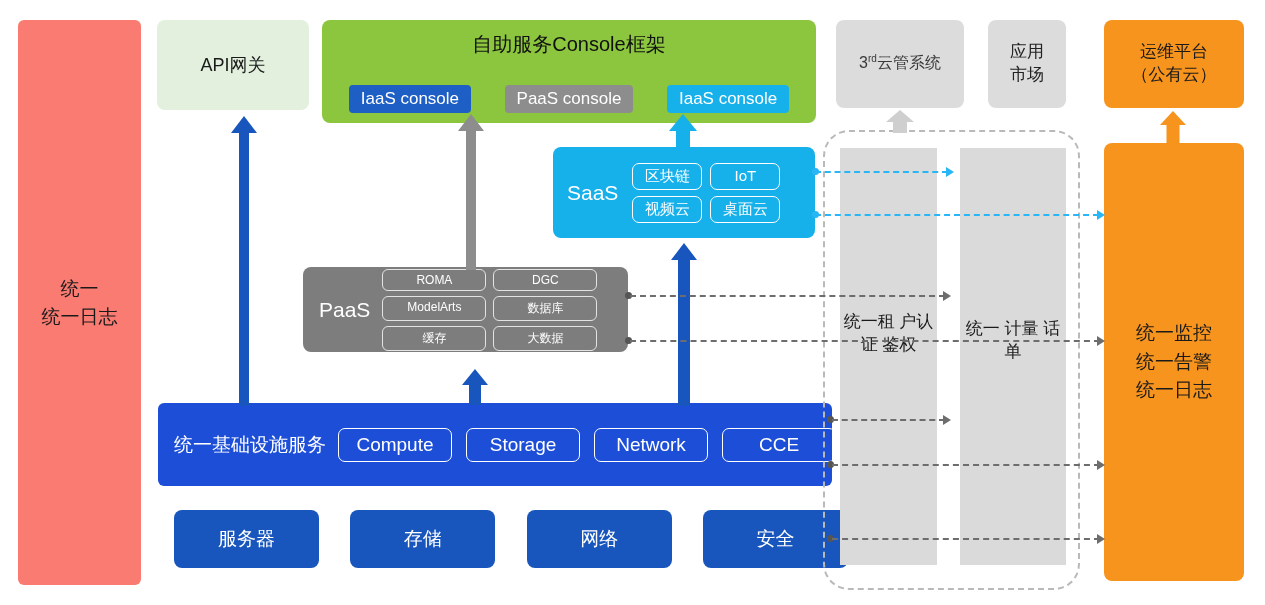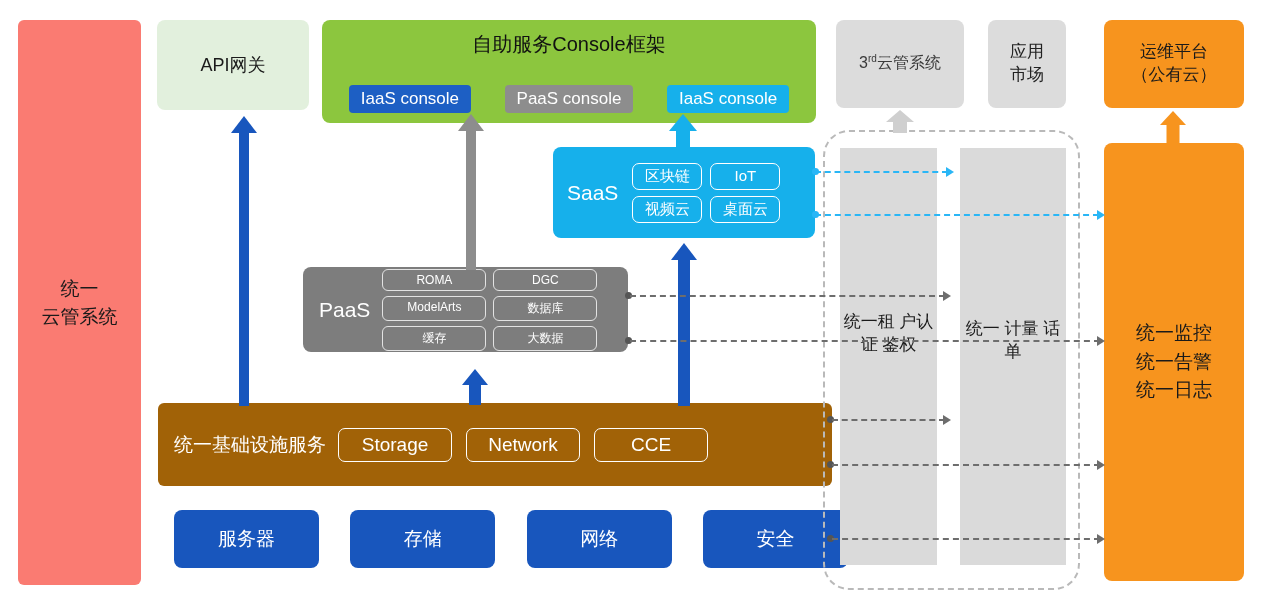--- a/index.html
+++ b/index.html
@@ -45,21 +45,21 @@
 
   
   .box-paas{left:303px;top:267px;width:325px;height:85px;background:#7d7d7d;
       border-radius:8px;display:flex;align-items:center;}
   .paas-label{color:#fff;font-size:21px;margin-left:16px;}
   .paas-grid{display:flex;flex-wrap:wrap;gap:5px 7px;margin-left:12px;}
   .chip-p{border:1.4px solid #e3e3e3;border-radius:6px;color:#fff;font-size:12px;
       padding:3px 16px;width:70px;text-align:center;}
 
   
-  .box-infra{left:158px;top:403px;width:674px;height:83px;background:#a16207;
+  .box-infra{left:158px;top:403px;width:674px;height:83px;background:#1d4ed8;
       border-radius:6px;display:flex;align-items:center;}
   .infra-label{color:#fff;font-size:19px;margin-left:16px;white-space:nowrap;}
   .infra-chips{display:flex;gap:14px;margin-left:12px;}
   .chip-i{border:1.8px solid #ffffff;border-radius:7px;color:#fff;font-size:19px;
       padding:5px 0;width:112px;text-align:center;}
 
   
   .bottom-row{position:absolute;left:174px;top:510px;width:674px;height:58px;
       display:flex;justify-content:space-between;}
   .box-bottom{width:145px;height:58px;background:#1856bd;border-radius:8px;
@@ -87,21 +87,21 @@
   .dot.cy{background:#29b6f6;}
   .ahead{position:absolute;width:0;height:0;border-top:5px solid transparent;
       border-bottom:5px solid transparent;border-left:8px solid #6d6d6d;}
   .ahead.cy{border-left-color:#29b6f6;}
 </style>
 </head>
 <body>
 
 <div class="abs ctr panel-security">
   <span style="white-space:pre-line">统一
-云管系统</span>
+统一日志</span>
 </div>
 
 <div class="abs ctr box-api">
   <span>API网关</span>
 </div>
 
 <div class="abs box-console">
   <div class="console-title">自助服务Console框架</div>
   <div class="console-badges">
     <span class="badge iaas">IaaS console</span>
@@ -142,20 +142,21 @@
     <span class="chip-p">ModelArts</span>
     <span class="chip-p">数据库</span>
     <span class="chip-p">缓存</span>
     <span class="chip-p">大数据</span>
   </div>
 </div>
 
 <div class="abs box-infra">
   <span class="infra-label">统一基础设施服务</span>
   <div class="infra-chips">
+    <span class="chip-i">Compute</span>
     <span class="chip-i">Storage</span>
     <span class="chip-i">Network</span>
     <span class="chip-i">CCE</span>
   </div>
 </div>
 
 <div class="bottom-row">
   <div class="ctr box-bottom">
       <span>服务器</span>
     </div>

